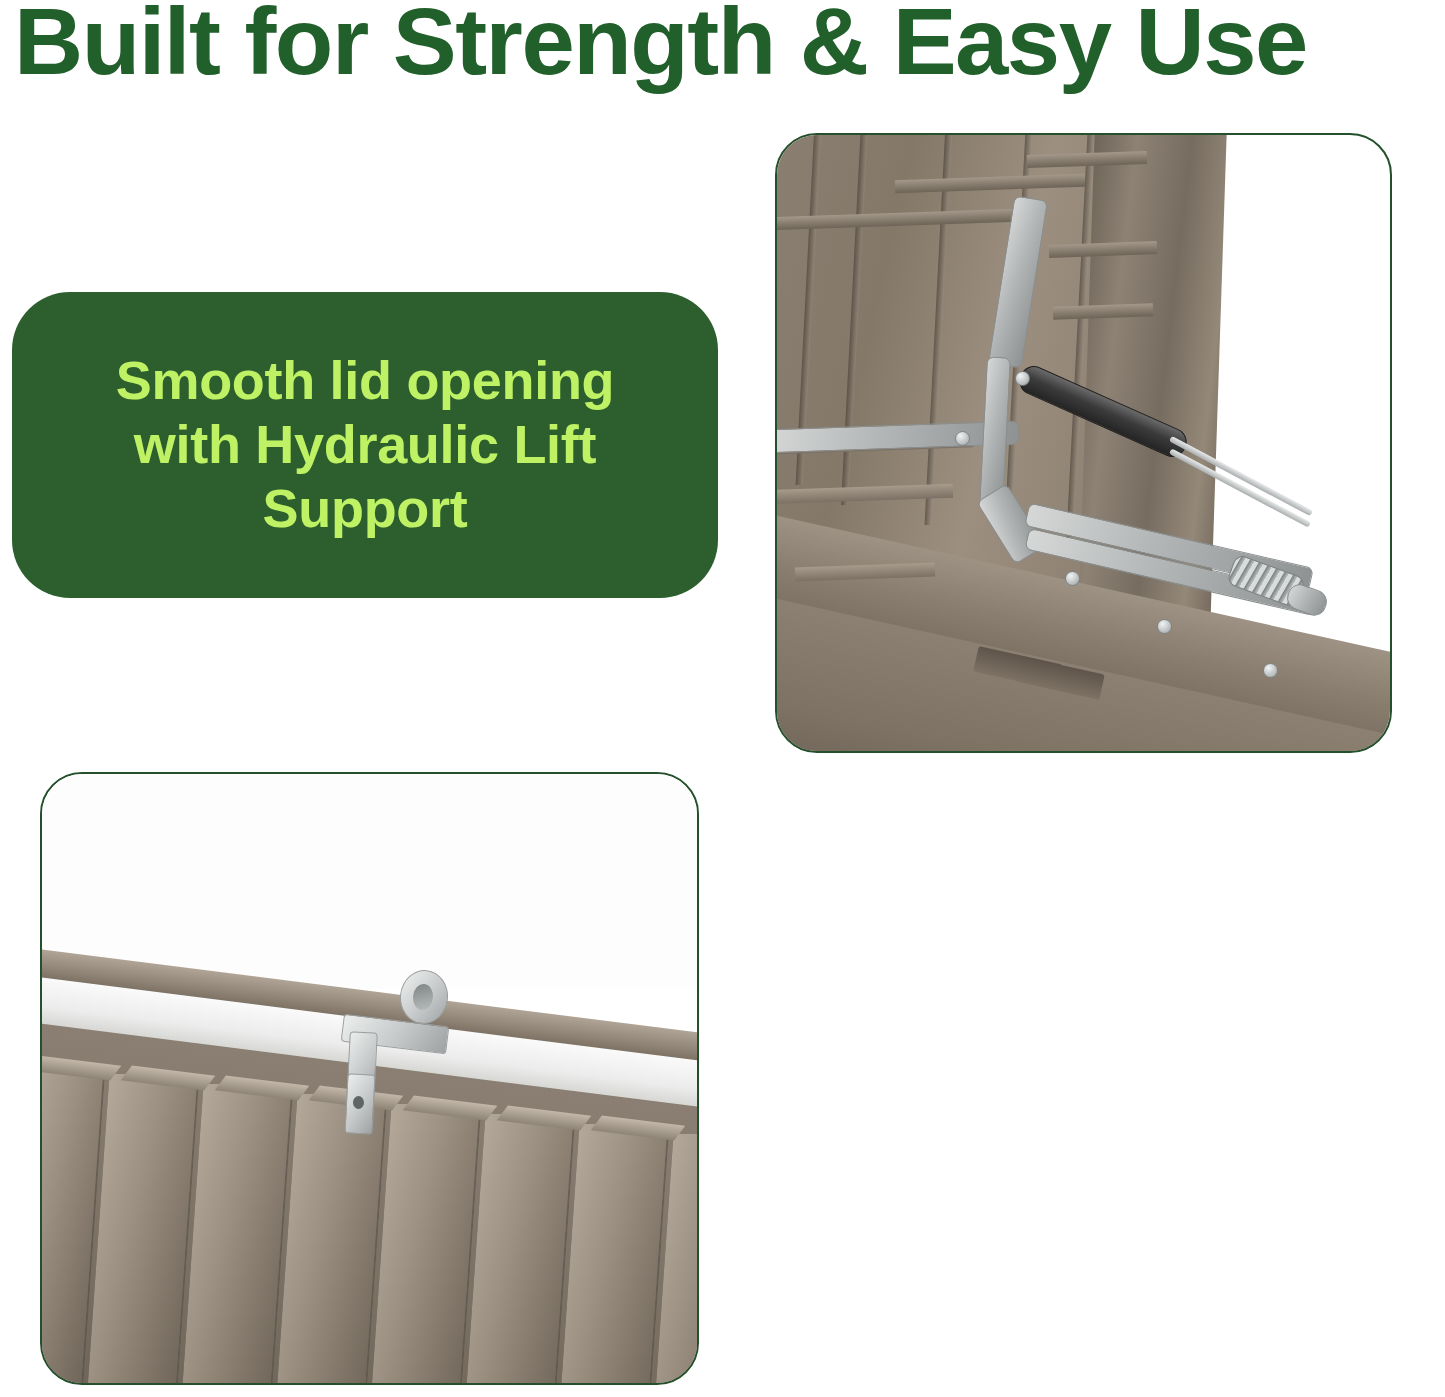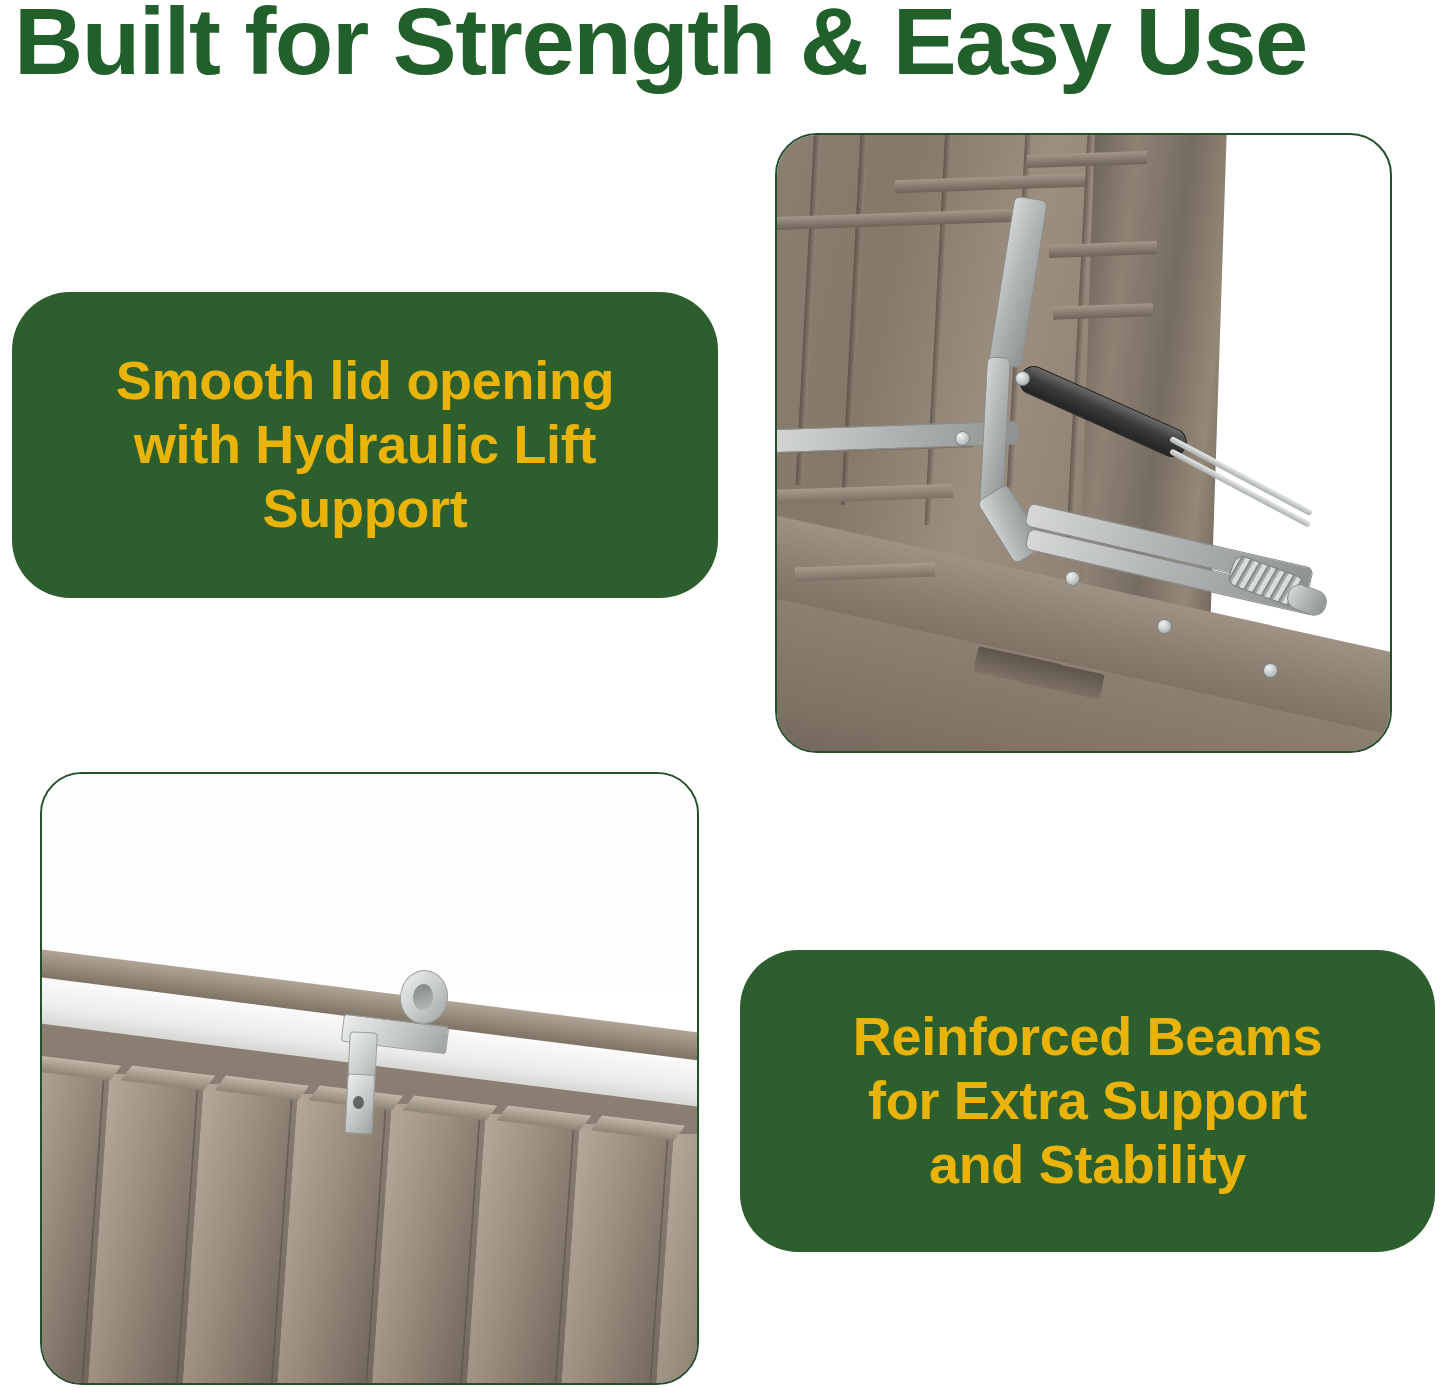--- a/index.html
+++ b/index.html
@@ -31,21 +31,21 @@
   .callout{
     position:absolute;
     background:#2C5F2D;
     border-radius:58px;
     display:flex;
     align-items:center;
     justify-content:center;
     box-sizing:border-box;
   }
   .callout .ctext{
-    color:#eab308;
+    color:#bef264;
     font-weight:bold;
     text-align:center;
     line-height:1.18;
     letter-spacing:-0.3px;
     white-space:pre-line;
   }
   #callout-hydraulic{ left:12px; top:292px; width:706px; height:306px; }
   #callout-hydraulic .ctext{ font-size:54px; padding:0 26px; }
 
   #callout-beams{ left:740px; top:950px; width:695px; height:302px; }
@@ -314,19 +314,14 @@
 
       <div class="p2-bracket" style="left:300px;top:246px;width:104px;height:26px;transform:rotate(7deg);"></div>
       <div class="p2-bracket" style="left:306px;top:258px;width:26px;height:68px;transform:rotate(3deg);"></div>
       <div class="p2-bracket" style="left:304px;top:300px;width:26px;height:58px;transform:rotate(3deg);"></div>
       <div class="p2-eye" style="left:358px;top:196px;transform:rotate(6deg);"></div>
       <div class="p2-eyehole" style="left:371px;top:210px;transform:rotate(6deg);"></div>
       <div class="p2-hole" style="left:311px;top:322px;"></div>
     </div>
   </div>
 
-  <div class="callout" id="callout-beams">
-    <div class="ctext">Reinforced Beams
-for Extra Support
-and Stability</div>
-  </div>
 
 </div>
 
 </body></html>

